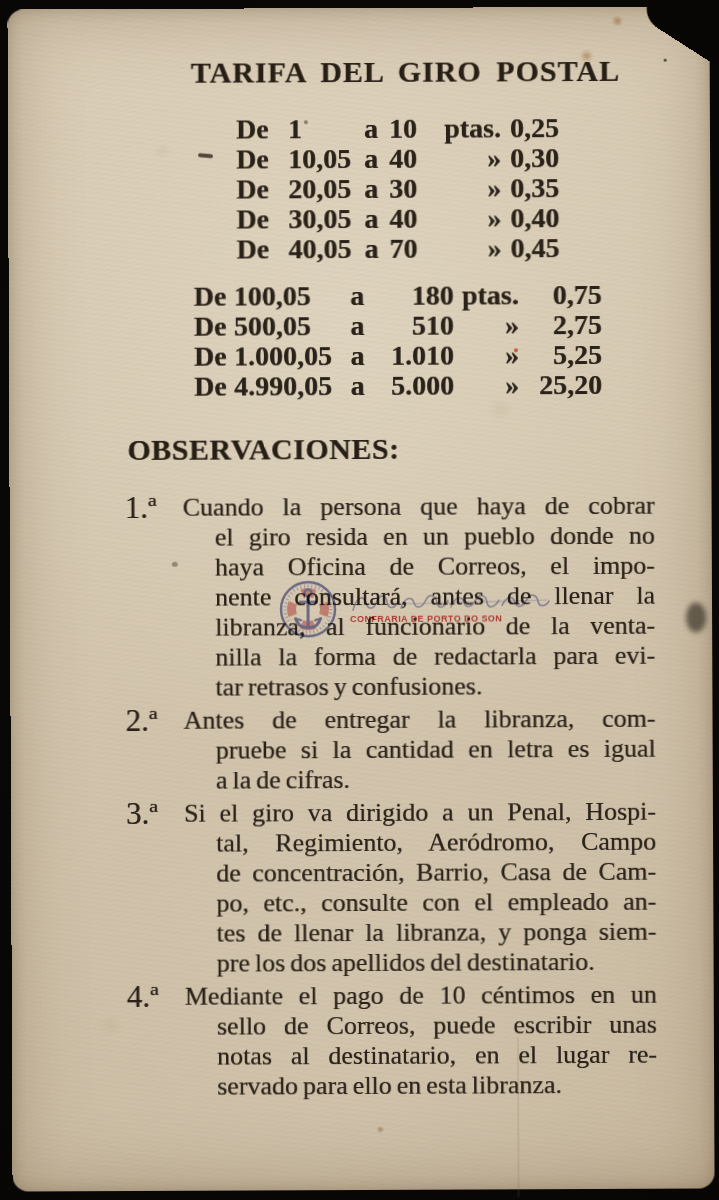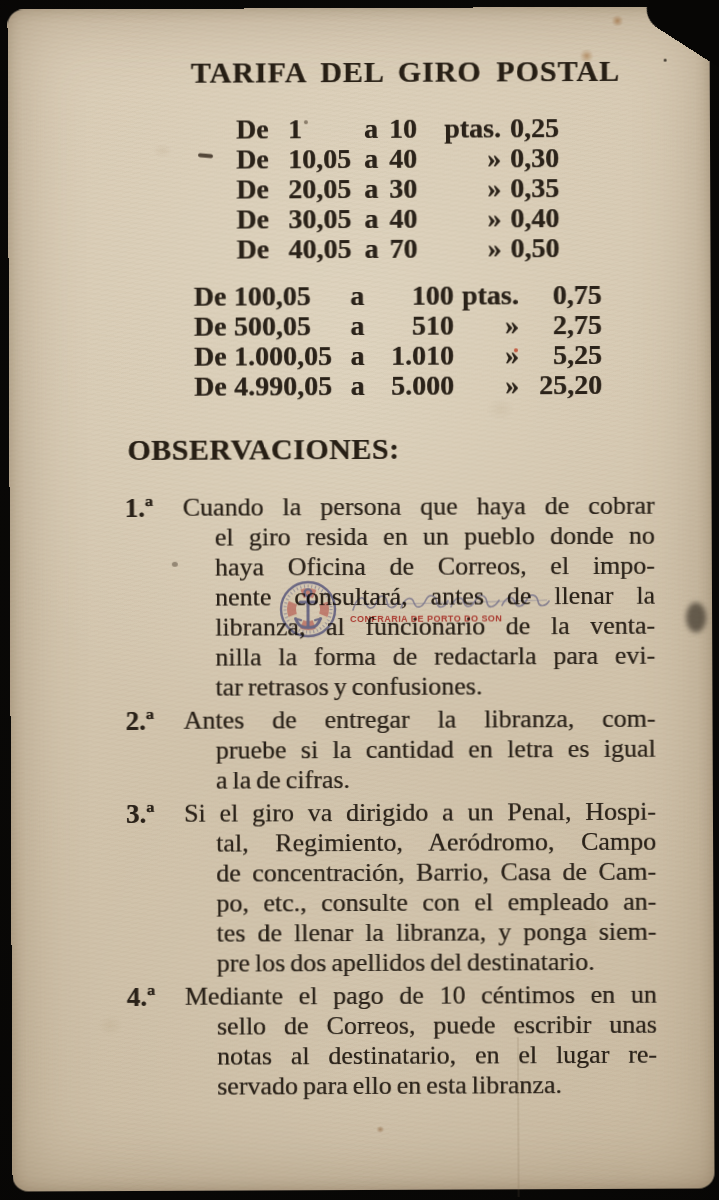--- a/index.html
+++ b/index.html
@@ -54,21 +54,21 @@
   .tariff1 .c3{text-align:left;}   .tariff2 .c3{text-align:center;}
   .tariff1 .c4{text-align:left;}   .tariff2 .c4{text-align:right;}
   .tariff .c5{text-align:right;}
   .tariff .c6{text-align:right;}
   .obs-heading{
     position:absolute;left:118px;top:424px;margin:0;
     font-size:30px;font-weight:700;letter-spacing:0.5px;color:#271f15;white-space:nowrap;
   }
   .obs-list{position:absolute;left:115px;top:484px;width:534px;}
   .obs-item{display:grid;grid-template-columns:58px 472px;margin-bottom:3px;}
-  .obs-num{font-weight:700;font-size:27px;line-height:30px;}
+  .obs-num{font-weight:400;font-size:31px;line-height:30px;}
   .obs-text{font-size:26px;line-height:30px;word-spacing:-1.5px;}
   .obs-text .line{text-align:justify;text-align-last:justify;}
   .obs-text .line.cont{padding-left:32px;}
   .obs-text .line.last{text-align-last:left;}
   .stamp{position:absolute;left:253px;top:554px;width:300px;height:90px;
     mix-blend-mode:multiply;pointer-events:none;}
   .stamp .badge{position:absolute;left:10px;top:10px;opacity:.68;}
   .stamp .sig{position:absolute;left:88px;top:26px;opacity:.62;}
   .stamp-org{
     position:absolute;left:87px;top:52px;
@@ -123,27 +123,27 @@
         <span class="c2">30,05</span>
         <span class="c3">a</span>
         <span class="c4">40</span>
         <span class="c5">»</span>
         <span class="c6">0,40</span>
         <span class="c1">De</span>
         <span class="c2">40,05</span>
         <span class="c3">a</span>
         <span class="c4">70</span>
         <span class="c5">»</span>
-        <span class="c6">0,50</span>
+        <span class="c6">0,45</span>
       </div>
     <div class="tariff tariff2 ink" id="tariff2">
         <span class="c1">De</span>
         <span class="c2">100,05</span>
         <span class="c3">a</span>
-        <span class="c4">100</span>
+        <span class="c4">180</span>
         <span class="c5">ptas.</span>
         <span class="c6">0,75</span>
         <span class="c1">De</span>
         <span class="c2">500,05</span>
         <span class="c3">a</span>
         <span class="c4">510</span>
         <span class="c5">»</span>
         <span class="c6">2,75</span>
         <span class="c1">De</span>
         <span class="c2">1.000,05</span>

